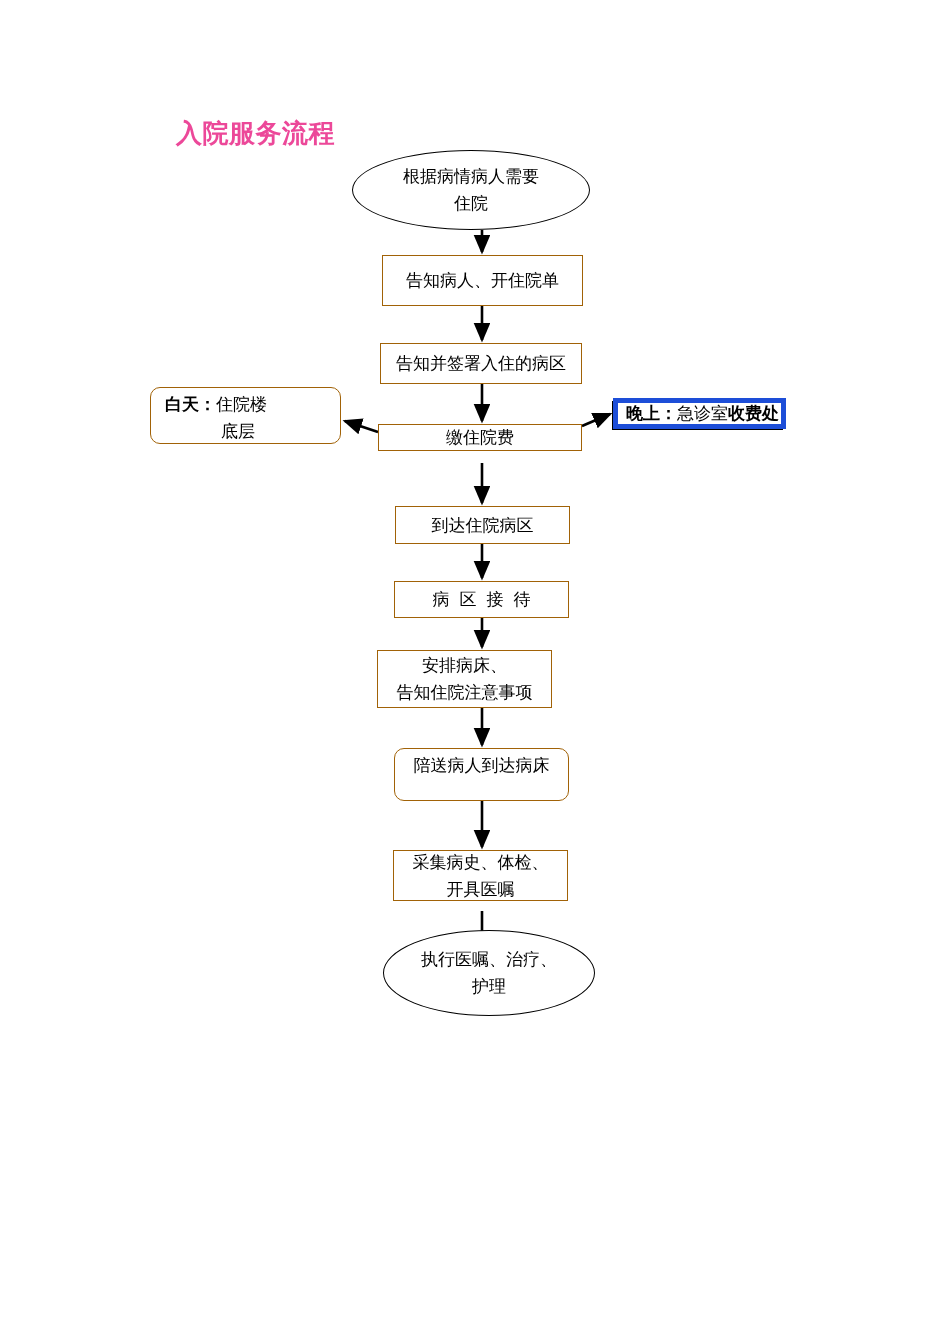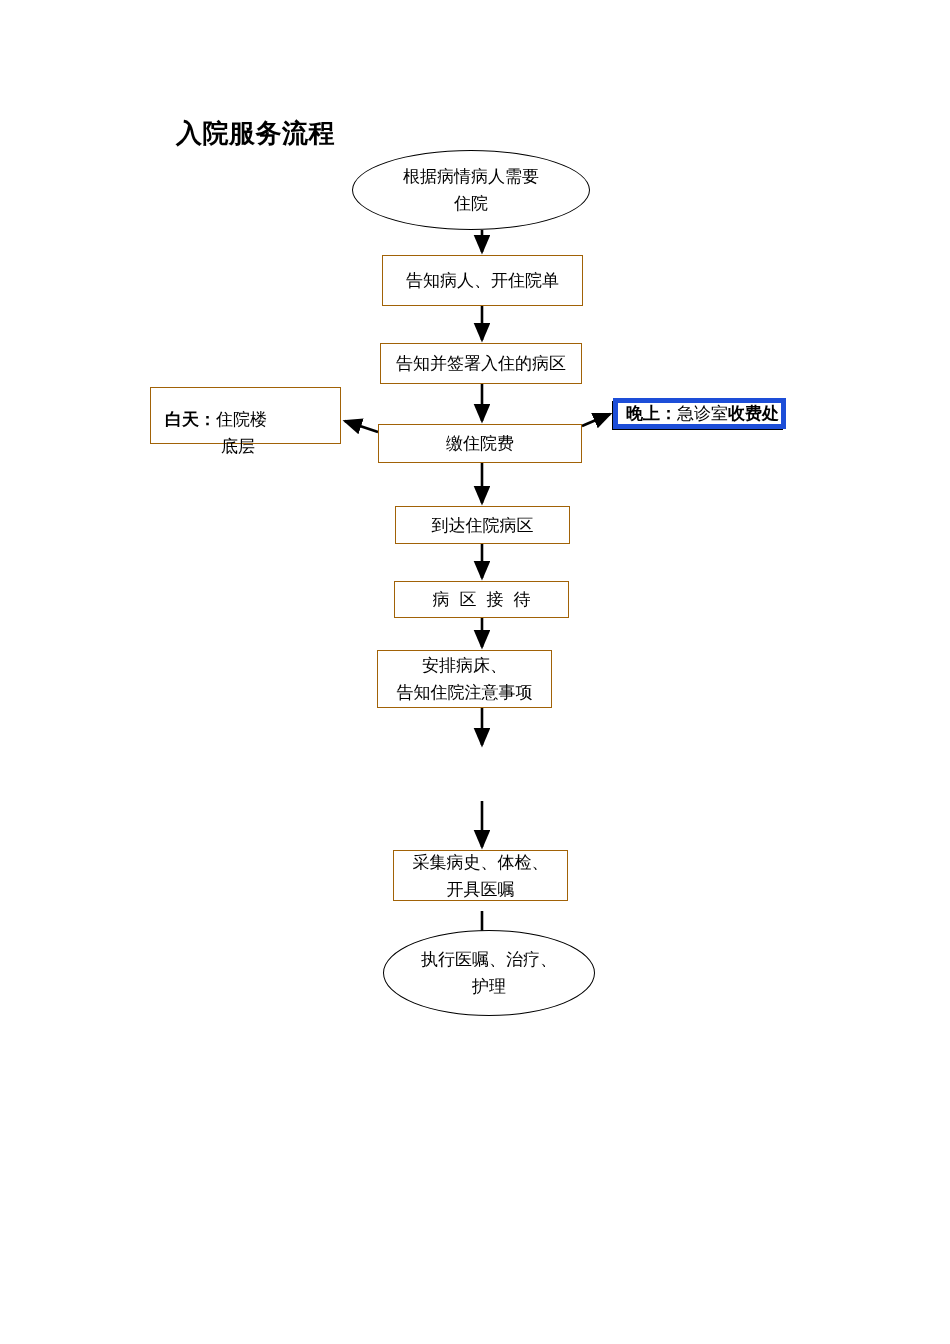--- a/index.html
+++ b/index.html
@@ -32,21 +32,21 @@
   }
 
   .title {
     position: absolute;
     left: 176px;
     top: 116px;
     font-family: "Liberation Sans", "DejaVu Sans", sans-serif;
     font-weight: bold;
     font-size: 26px;
     letter-spacing: 0.5px;
-    color: #000000;
+    color: #ec4899;
     white-space: nowrap;
   }
 
   .node {
     position: absolute;
     box-sizing: border-box;
     display: flex;
     align-items: center;
     justify-content: center;
     text-align: center;
@@ -61,21 +61,22 @@
     border: 1px solid #a16207;
   }
 
   .node.ellipse {
     border: 1.6px solid #000000;
     border-radius: 50%;
   }
 
   .node.top-align {
     align-items: flex-start;
-    padding-top: 18px;
+    padding-top: 3px;
+    border-radius: 10px;
   }
 
   .node.left-align {
     justify-content: flex-start;
     text-align: left;
   }
 
   .spaced {
     letter-spacing: 10px;
     text-indent: 10px;
@@ -85,21 +86,21 @@
     font-weight: bold;
   }
 
   
   #node-start      { left: 352px; top: 150px;  width: 238px; height: 80px; }
   #node-notify     { left: 382px; top: 255px;  width: 201px; height: 51px; }
   #node-sign       { left: 380px; top: 343px;  width: 202px; height: 41px; }
   #node-daytime    { left: 150px; top: 387px;  width: 191px; height: 57px; padding-left: 14px; }
   #node-night      { left: 613px; top: 398px;  width: 173px; height: 31px; padding-left: 8px;
                      border: 5px solid #1d4ed8; box-shadow: -2px 2px 0 -1px #000, inset 0 0 0 1px #fff; }
-  #node-pay        { left: 378px; top: 424px;  width: 204px; height: 39px; }
+  #node-pay        { left: 378px; top: 424px;  width: 204px; height: 27px; }
   #node-arrive     { left: 395px; top: 506px;  width: 175px; height: 38px; }
   #node-reception  { left: 394px; top: 581px;  width: 175px; height: 37px; }
   #node-arrange    { left: 377px; top: 650px;  width: 175px; height: 58px; }
   #node-escort     { left: 394px; top: 748px;  width: 175px; height: 53px; }
   #node-collect    { left: 393px; top: 850px;  width: 175px; height: 51px; }
   #node-execute    { left: 383px; top: 930px;  width: 212px; height: 86px; align-items: center; }
 </style>
 </head>
 <body>
 
@@ -179,20 +180,23 @@
     <div class="spaced">病区接待</div>
   </div>
 
   <div class="node box" id="node-arrange">
     <div>
       <div>安排病床、</div>
       <div>告知住院注意事项</div>
     </div>
   </div>
 
+  <div class="node box top-align" id="node-escort">
+    <div>陪送病人到达病床</div>
+  </div>
 
   <div class="node box" id="node-collect">
     <div>
       <div>采集病史、体检、</div>
       <div>开具医嘱</div>
     </div>
   </div>
 
   <div class="node ellipse" id="node-execute">
     <div>

